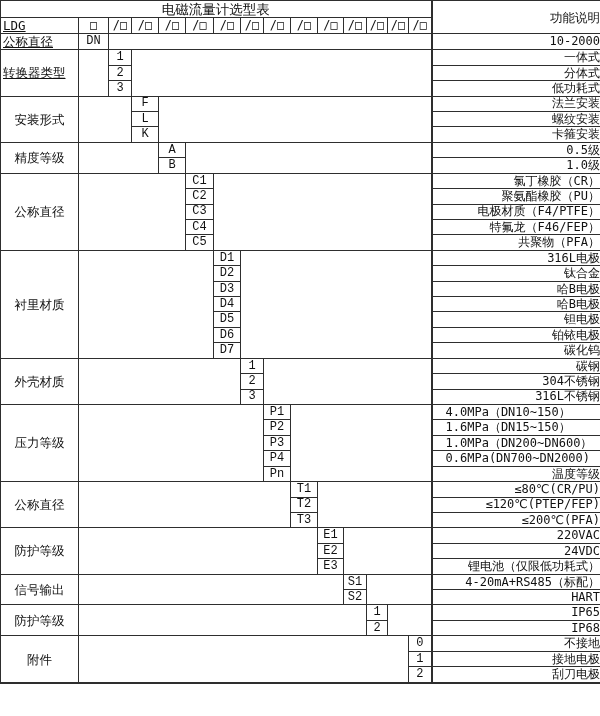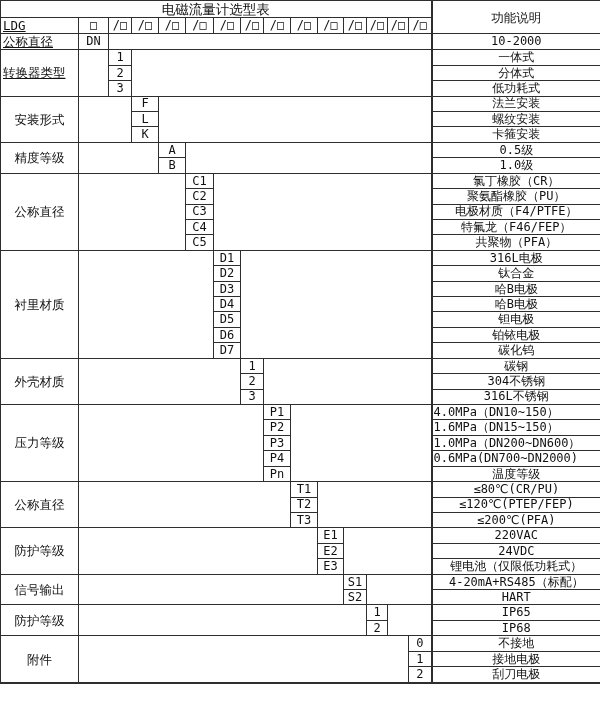--- a/index.html
+++ b/index.html
@@ -1,25 +1,25 @@
 <!DOCTYPE html>
 <html><head>
 <meta charset="utf-8">
 <style>
   html,body{margin:0;padding:0;background:#fff;}
   body{font-family:"DejaVu Sans Mono","DejaVu Sans","Liberation Sans",sans-serif;color:#111;}
   table{border-collapse:collapse;table-layout:fixed;width:600px;height:684px;border:1px solid #2e2e2e;border-bottom:2px solid #2e2e2e;}
   td{border:1px solid #2e2e2e;padding:0;text-align:center;vertical-align:middle;font-size:12px;line-height:1.05;overflow:hidden;white-space:nowrap;}
   td.title{font-size:13.5px;}
-  td.fn{border-left:2px solid #2e2e2e;}
+  td.fn{border-left:2px solid #2e2e2e;text-align:right;}
   td.lbl{font-size:12.5px;}
   td.lbl-left{text-align:left;padding-left:2px;text-decoration:underline;}
-  td.code{font-size:12px;}
+  td.code{font-size:12px;font-family:Liberation Mono, monospace;}
   td.slot{font-size:12px;letter-spacing:0;}
-  td.desc-left{text-align:left;padding-left:1px;}
+  td.desc-left{text-align:left;padding-left:13px;}
 </style>
 </head>
 <body>
 
 <table>
   <colgroup>
     <col style="width:78px">
       <col style="width:30px">
       <col style="width:23px">
       <col style="width:27px">

